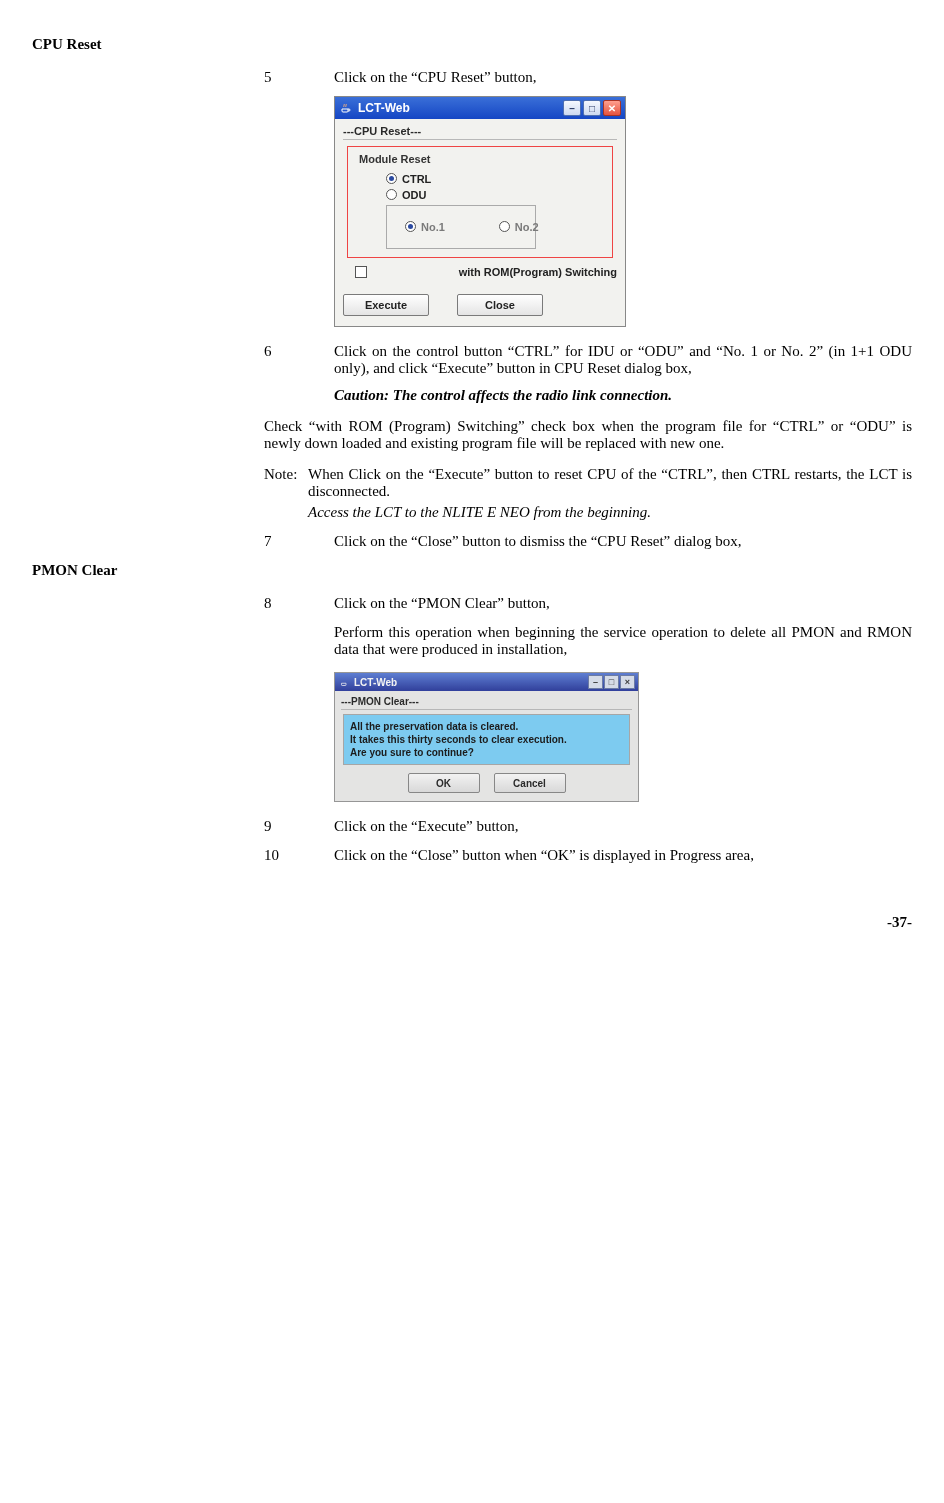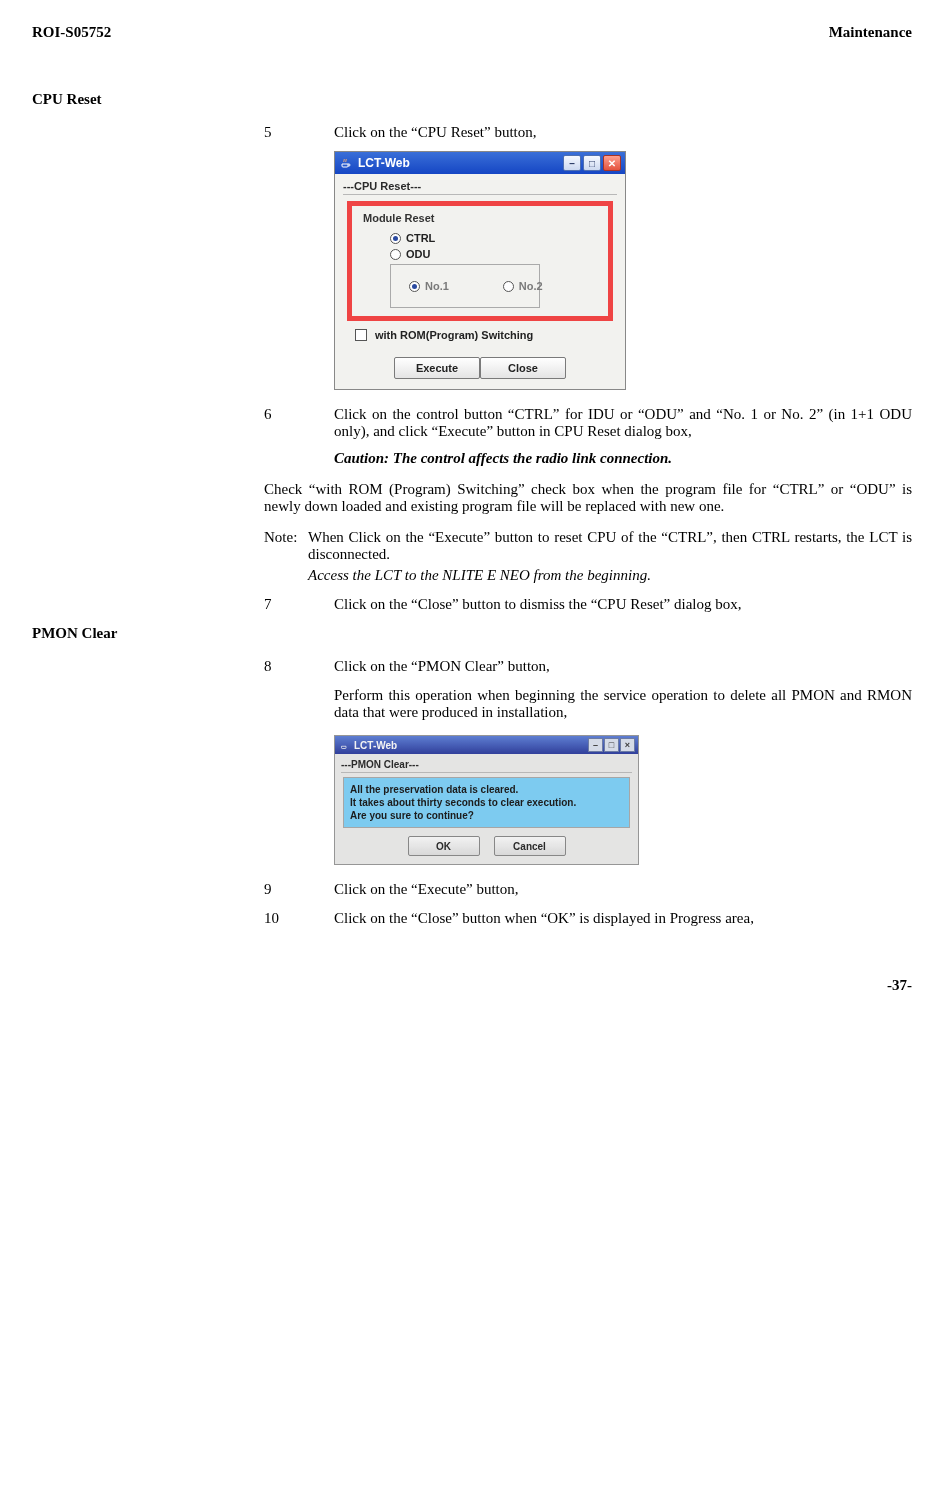--- a/index.html
+++ b/index.html
@@ -121,36 +121,36 @@
   .dlg1-body { padding: 2px 8px 10px 8px; }
   .panel-title1 {
     color: #2a2a2a;
     font-weight: bold;
     font-size: 11px;
     padding: 4px 0 2px 0;
     border-bottom: 1px solid #b8b8b8;
     margin-bottom: 6px;
   }
   .fieldset1 {
-    border: 5px solid #ef4444;
+    border: 1px solid #ef4444;
     padding: 6px 8px 8px 8px;
     margin: 4px 4px 8px 4px;
   }
   .legend1 {
     font-size: 11px;
     background: #f2f2ef;
     padding: 0 3px;
     margin-top: -13px;
     margin-bottom: 4px;
     display: inline-block;
     font-weight: bold;
     color: #333;
   }
   .radio-row {
-    display: flex; align-items: flex-end; gap: 5px;
+    display: flex; align-items: flex-start; gap: 5px;
     font-weight: bold; color: #222;
     margin: 4px 0 4px 30px;
   }
   .radio-row.disabled { color: #7a7a7a; }
   .radio {
     width: 11px; height: 11px; border: 1px solid #555; border-radius: 50%;
     display: inline-flex; align-items: center; justify-content: center;
     background: #fff;
   }
   .radio.sel::after {
@@ -158,29 +158,30 @@
   }
   .odu-sub {
     border: 1px solid #aaa;
     padding: 3px 6px;
     margin: 4px 0 0 30px;
     display: flex; gap: 30px;
     width: 150px;
   }
   .odu-sub .radio-row { margin: 12px; }
   .chk-row {
-    display: flex; align-items: center; gap: 8px;
+    display: flex; align-items: center; gap: 1px;
     font-weight: bold; color: #222;
     margin: 6px 0 16px 12px;
+    justify-content: space-between;
   }
   .chk {
     width: 12px; height: 12px; border: 1px solid #555; background: #fff;
   }
   .btnrow1 {
-    display: flex; justify-content: center; gap: 0;
+    display: flex; justify-content: flex-start; gap: 28px;
     margin-top: 4px;
   }
   .btn1 {
     border: 1px solid #7a7a7a;
     background: linear-gradient(to bottom, #fff, #e4e4e4);
     border-radius: 2px;
     width: 86px; height: 22px;
     display: inline-flex; align-items: center; justify-content: center;
     font-weight: bold; font-size: 11px; color: #222;
   }
@@ -244,24 +245,20 @@
     width: 72px; height: 20px;
     display: inline-flex; align-items: center; justify-content: center;
     font-weight: bold; font-size: 10px; color: #222;
     border-radius: 2px;
   }
 </style>
 </head>
 <body>
 
 <div class="page">
-  <div class="header-row">
-    <span>ROI-S05752</span>
-    <span>Maintenance</span>
-  </div>
 
   <div class="sec-head">CPU Reset</div>
 
   <div class="content-col">
 
     <div class="step">
       <div class="step-num">5</div>
       <div class="step-body">Click on the “CPU Reset” button,</div>
     </div>
 
@@ -363,21 +360,21 @@
           <span class="winbtns2">
             <span class="winbtn2">–</span>
             <span class="winbtn2">□</span>
             <span class="winbtn2">×</span>
           </span>
         </div>
         <div class="dlg2-body">
           <div class="panel-title2">---PMON Clear---</div>
           <div class="msgbox2">
             <div>All the preservation data is cleared.</div>
-            <div>It takes about thirty seconds to clear execution.</div>
+            <div>It takes this thirty seconds to clear execution.</div>
             <div>Are you sure to continue?</div>
           </div>
           <div class="btnrow2">
             <span class="btn2">OK</span>
             <span class="btn2">Cancel</span>
           </div>
         </div>
       </div>
     </div>
 

